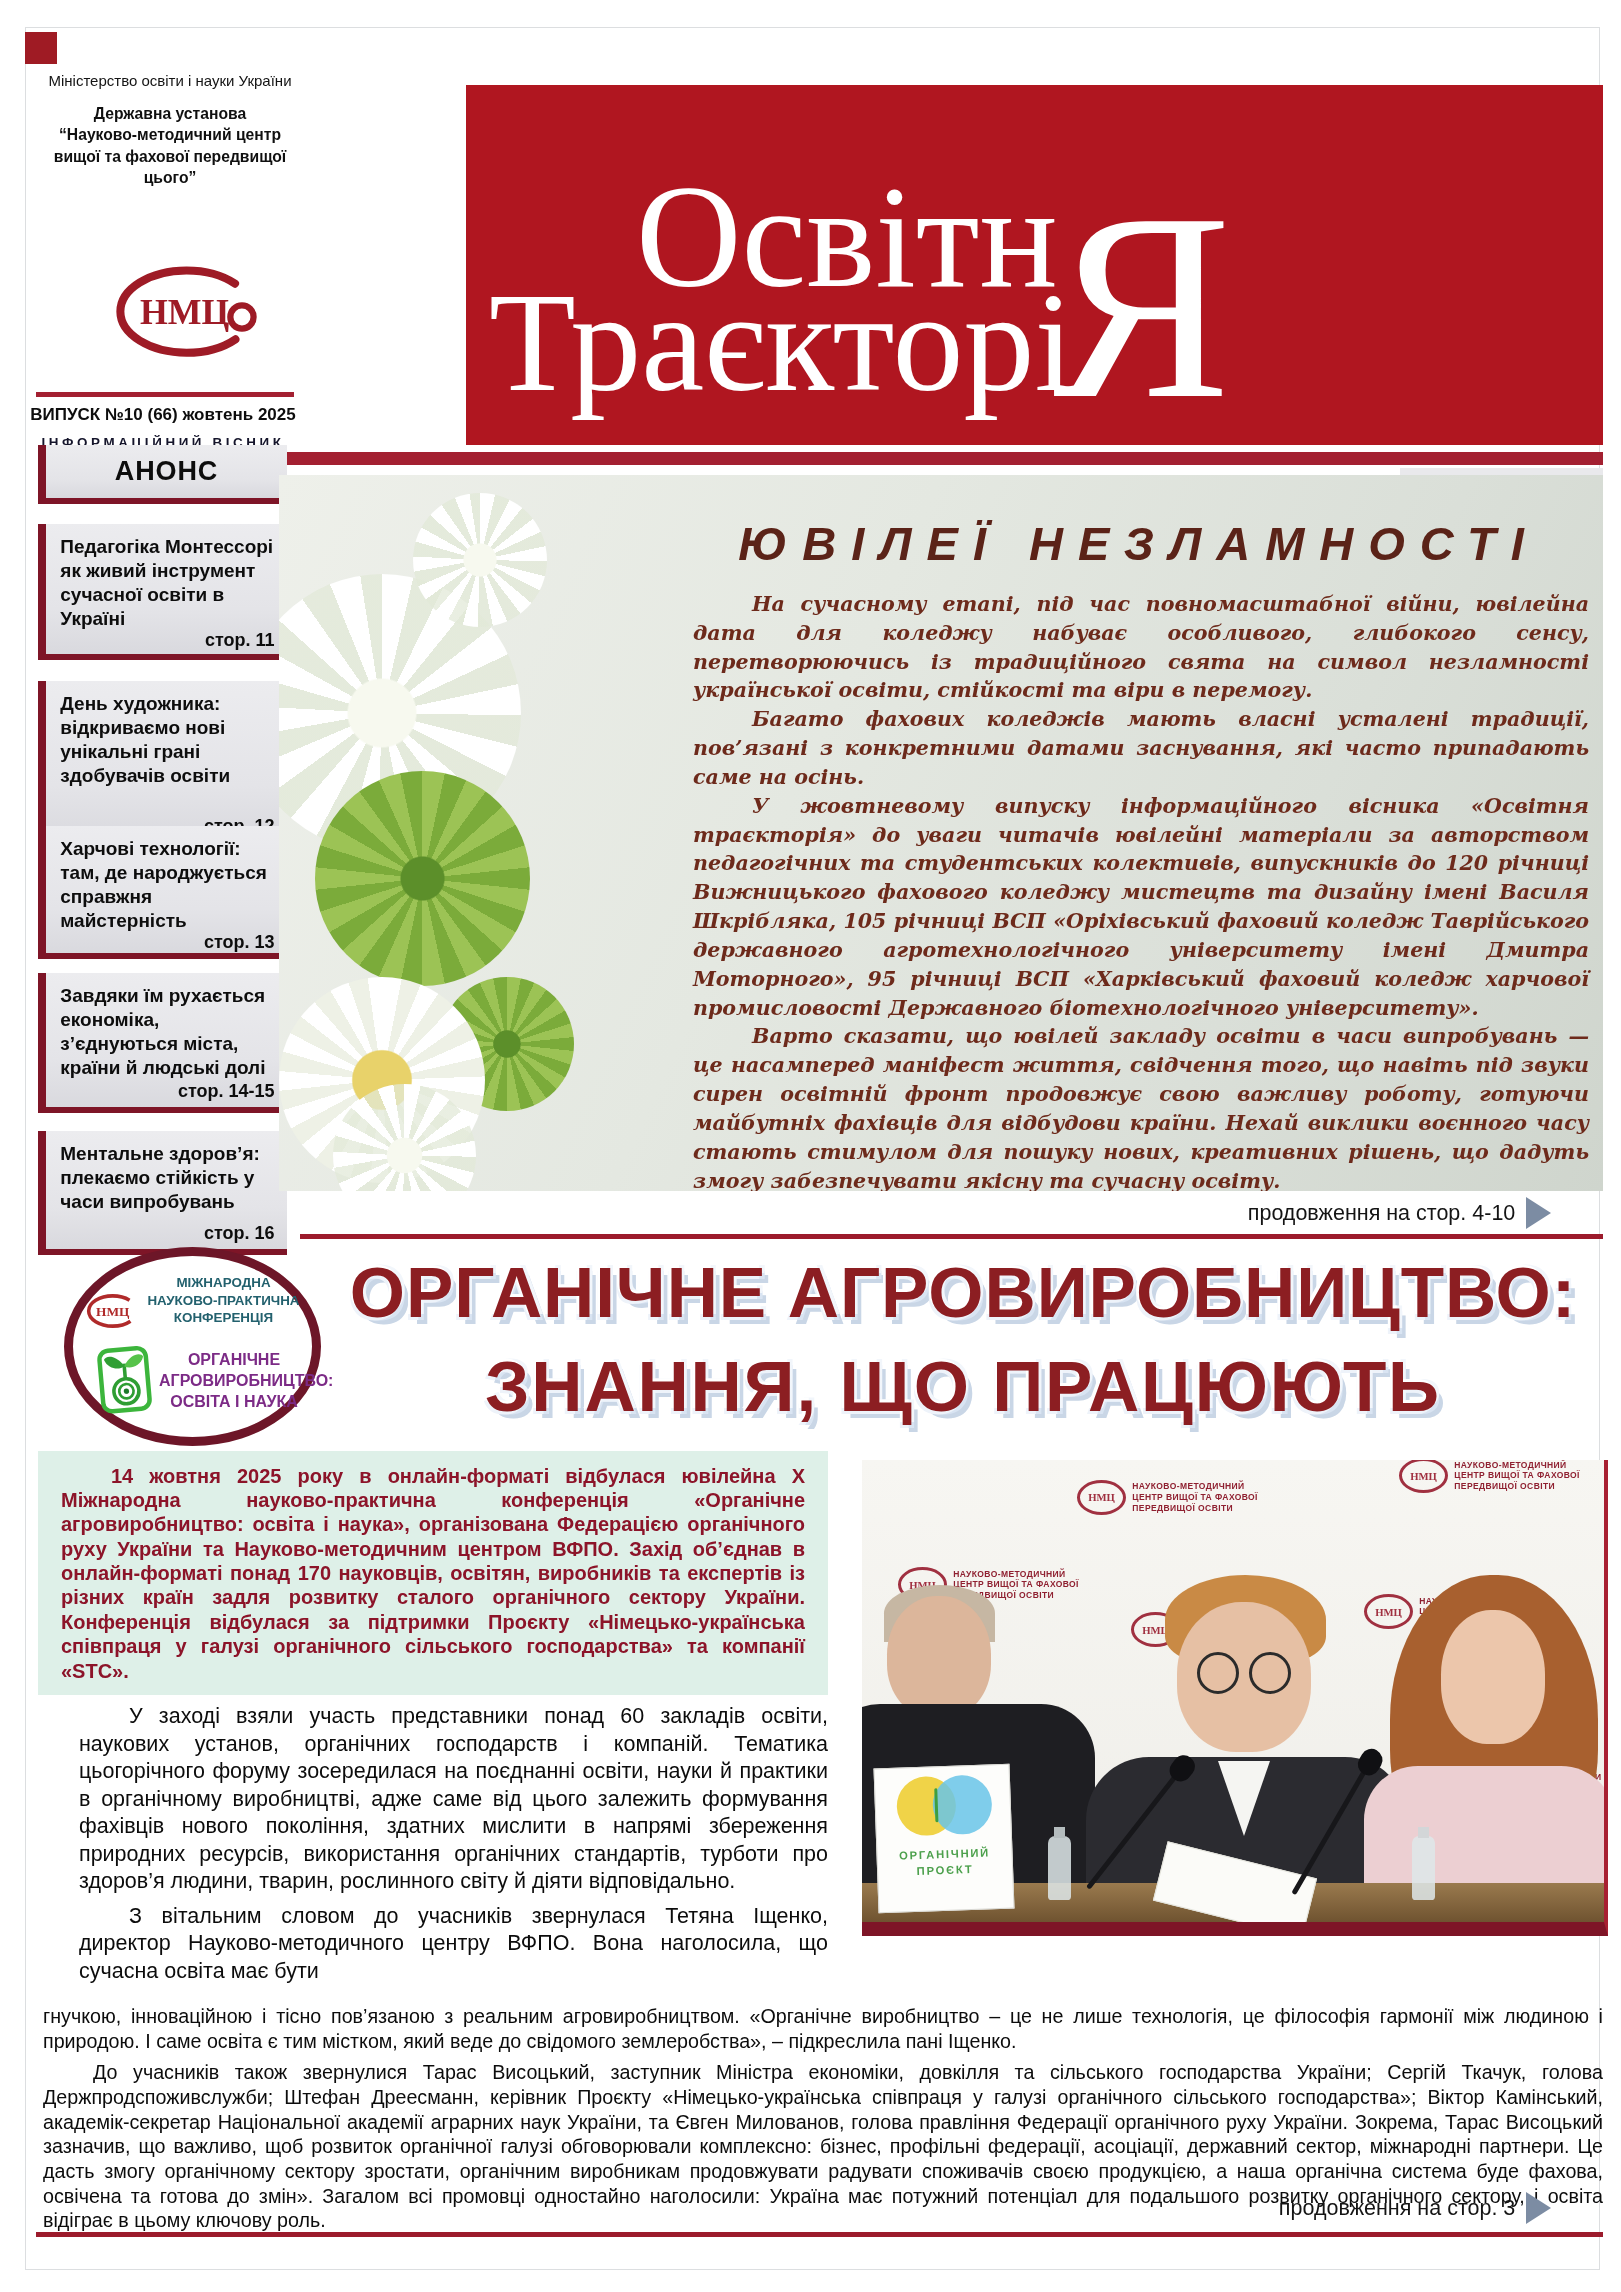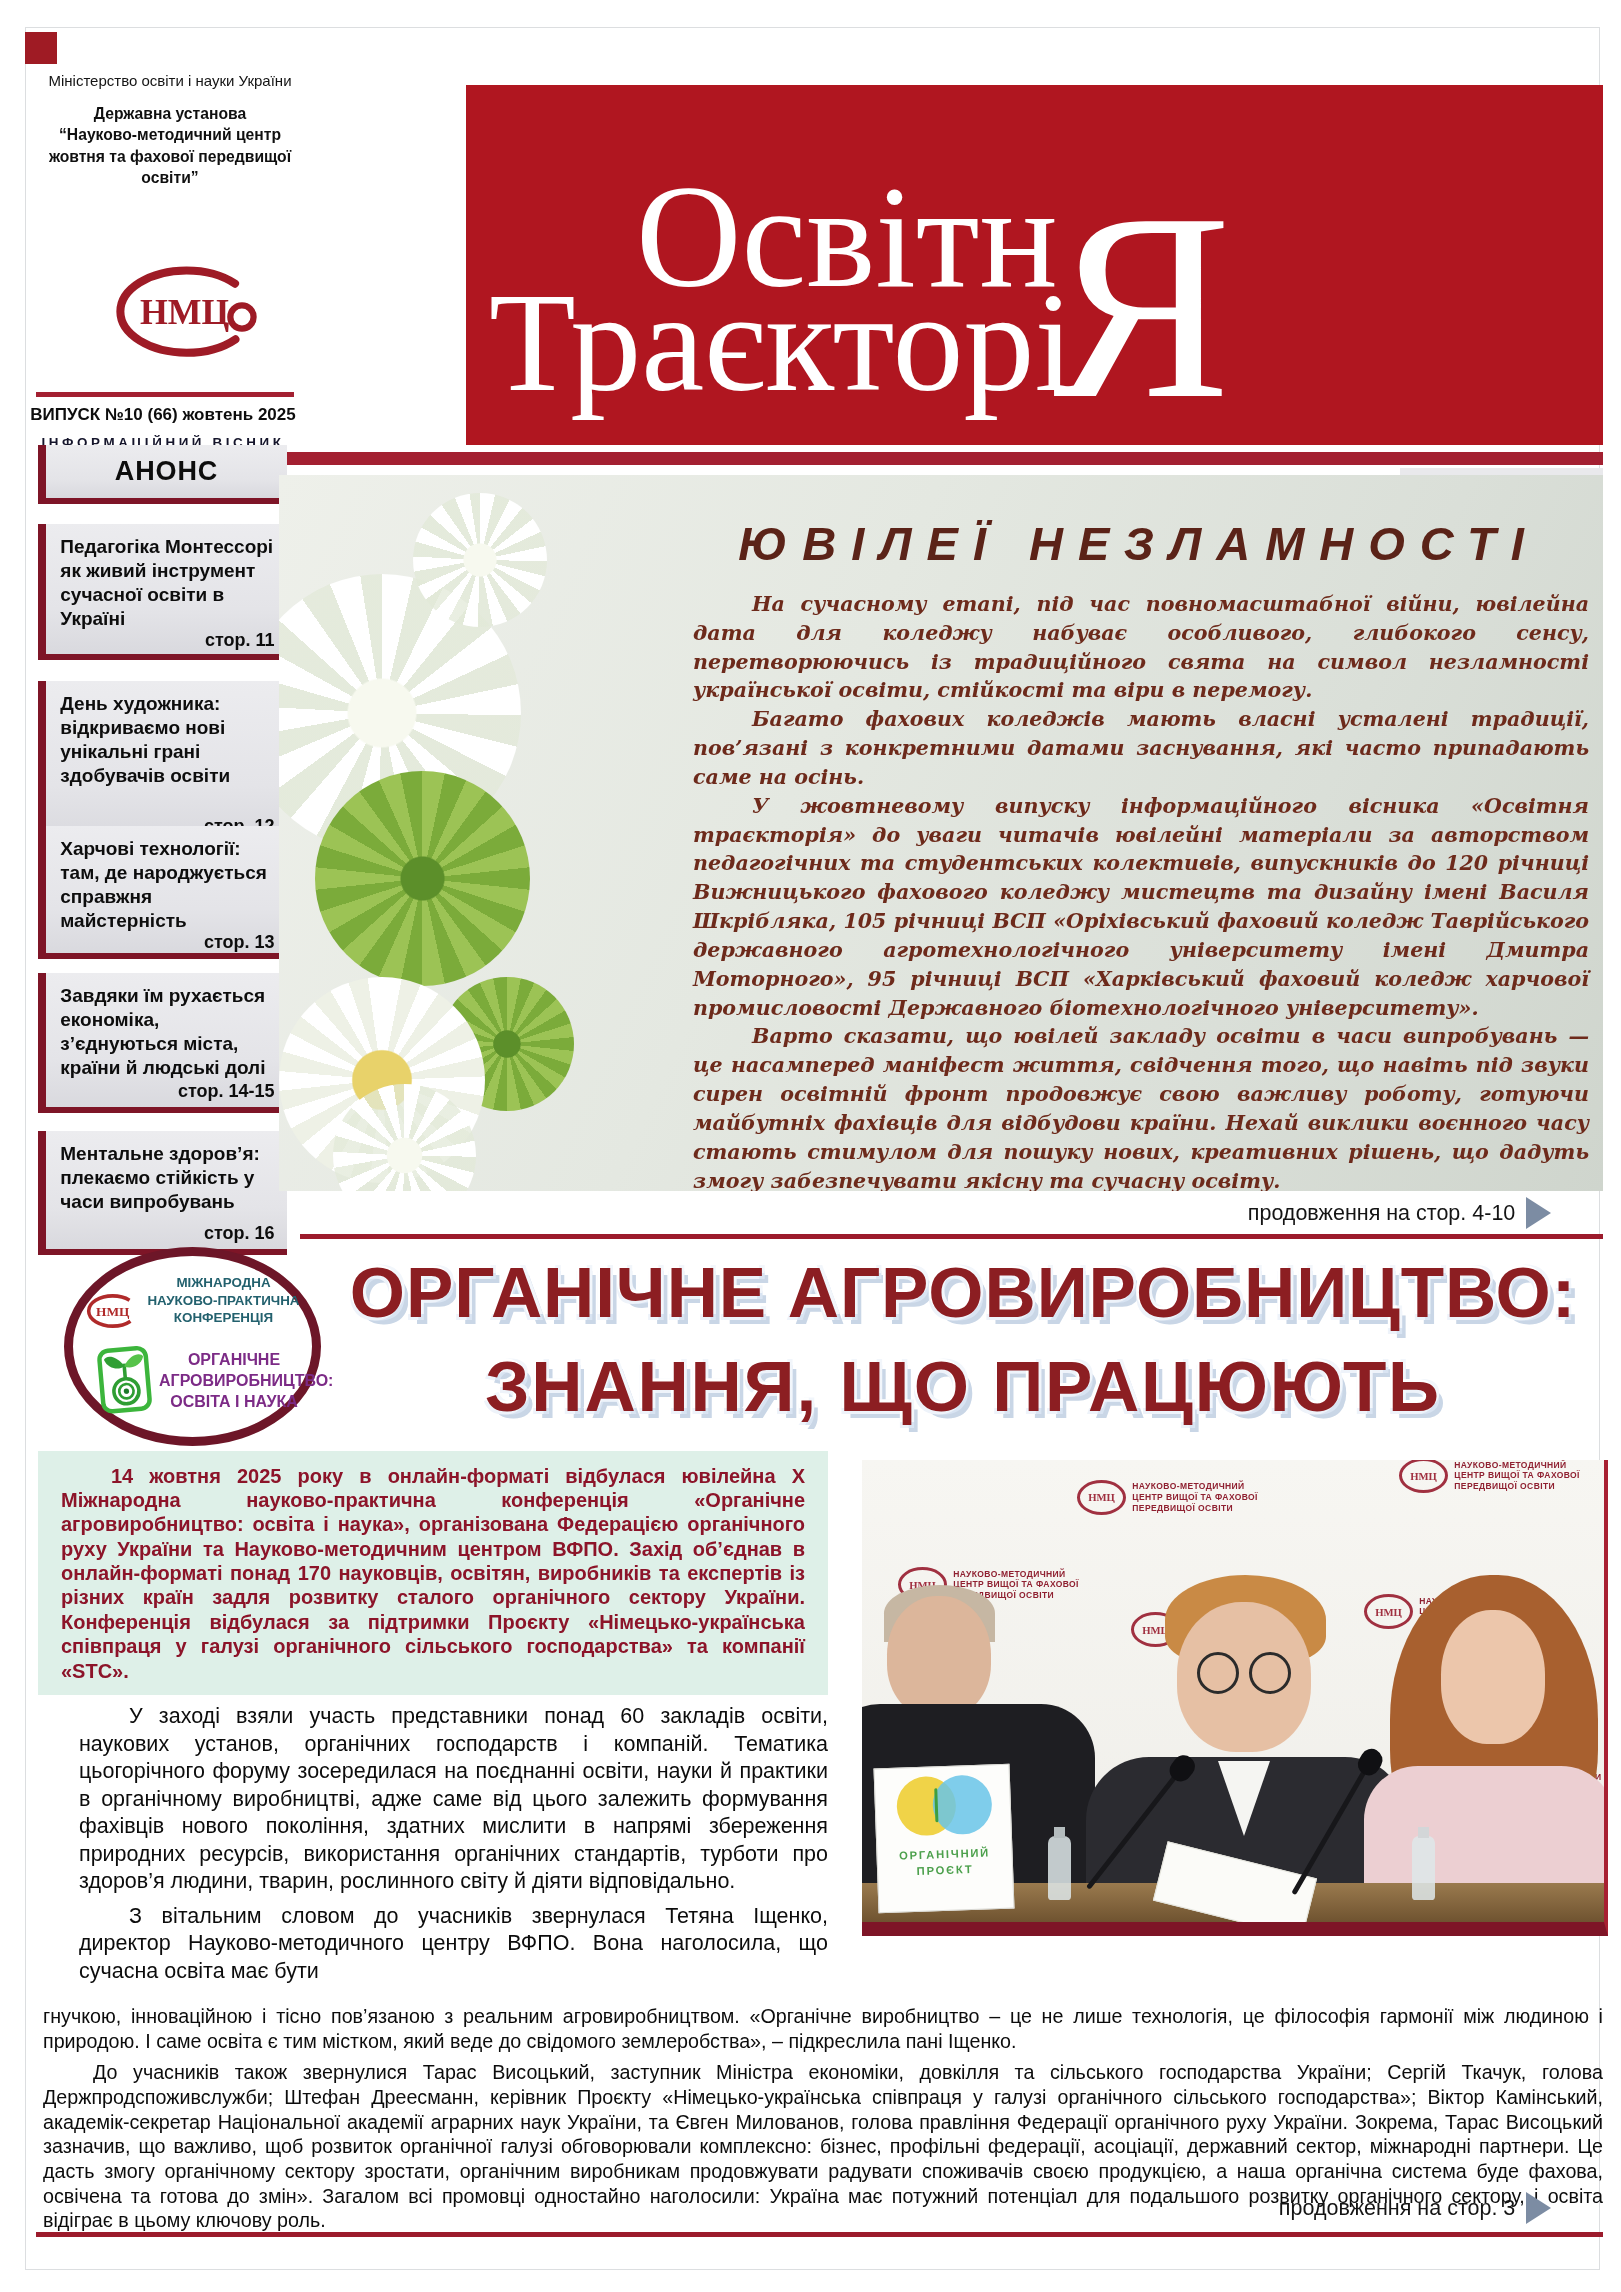--- a/index.html
+++ b/index.html
@@ -135,21 +135,21 @@
 <body>
 
 <div class="page">
   <div class="abs frame"></div>
   <div class="abs corner-sq"></div>
 
   <div class="abs ministry">
     <div class="min-line">Міністерство освіти і науки України</div>
     <div class="min-bold">Державна установа</div>
     <div class="min-bold">“Науково-методичний центр</div>
-    <div class="min-bold">жовтня  та фахової передвищої освіти”</div>
+    <div class="min-bold">вищої  та фахової передвищої цього”</div>
   </div>
 
   <div class="abs nmc-logo">
     <svg width="152" height="95" viewBox="0 0 170 106">
       <ellipse cx="80" cy="52" rx="74" ry="46" fill="none" stroke="#9e1b26" stroke-width="9" stroke-linecap="round" stroke-dasharray="305 75" stroke-dashoffset="-38"></ellipse>
       <circle cx="142" cy="58" r="13" fill="none" stroke="#9e1b26" stroke-width="7"></circle>
       <text x="78" y="66" text-anchor="middle" font-family="Liberation Serif, serif" font-weight="bold" font-size="40" fill="#9e1b26">НМЦ</text>
     </svg>
   </div>
   <div class="abs issue-rule"></div>

